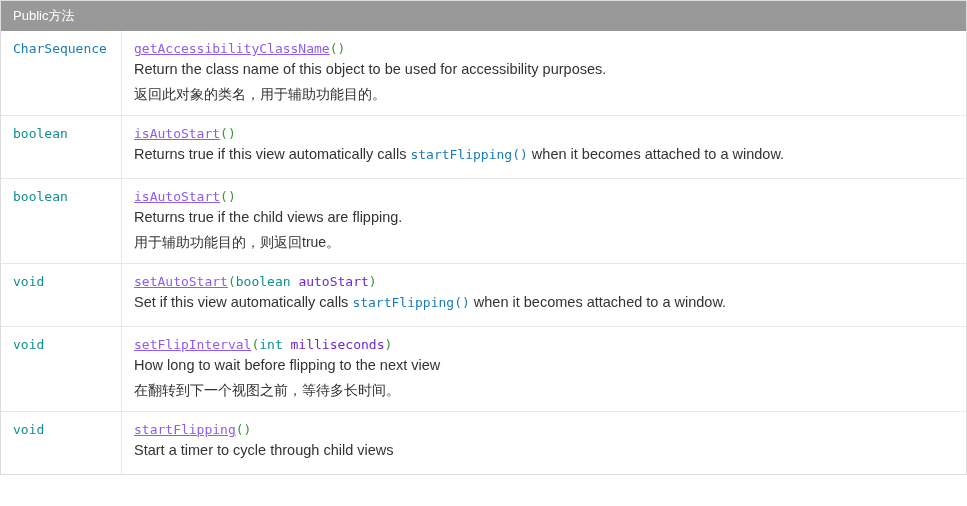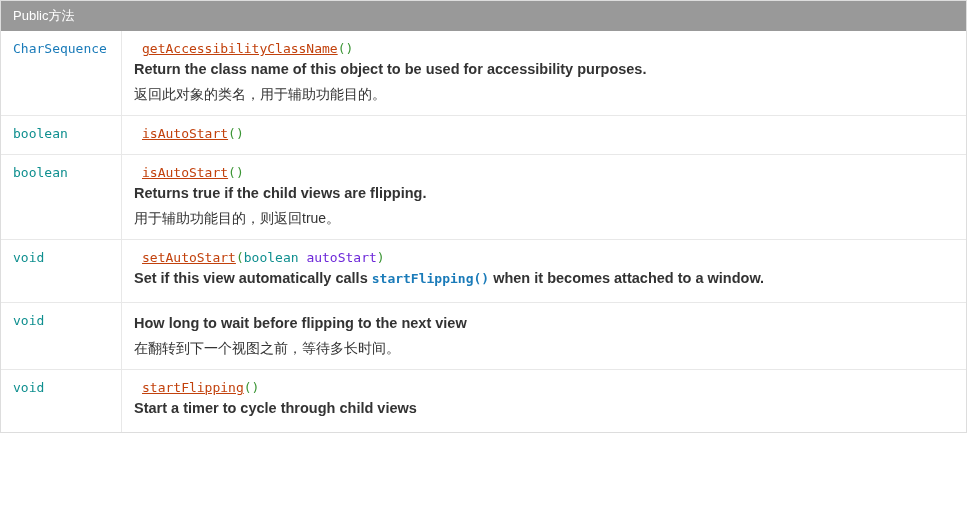--- a/index.html
+++ b/index.html
@@ -48,38 +48,36 @@
       flex: 1;
       padding: 10px 12px;
       border-left: 1px solid #e8e8e8;
     }
     .method-sig {
       font-family: "Consolas", "Monaco", monospace;
       font-size: 13px;
       margin-bottom: 3px;
     }
     .method-sig .mname {
-      color: #c2410c;
-      margin-left: 8px;
+      color: #8b5cf6;
     }
     .method-sig .paren {
       color: #3a9534;
     }
     .method-sig .ptype {
       color: #0f8f8f;
     }
     .method-sig .pname {
       color: #6d28d9;
     }
     .desc-en {
       color: #333;
       font-size: 14.5px;
       line-height: 1.5;
       margin-bottom: 2px;
-      font-weight: bold;
     }
     .desc-cn {
       color: #333;
       font-size: 14px;
       line-height: 1.6;
     }
     .code-inline {
       font-family: "Consolas", "Monaco", monospace;
       font-size: 13px;
       color: #1a7bb9;
@@ -101,40 +99,42 @@
         <div class="col-desc">
           <div class="method-sig"><a href="#" class="mname">getAccessibilityClassName</a><span class="paren">(</span><span class="paren">)</span></div>
           <div class="desc-en"><span>Return the class name of this object to be used for accessibility purposes.</span></div>
           <div class="desc-cn"><span>返回此对象的类名，用于辅助功能目的。</span></div>
         </div>
       </div>
       <div class="method-row">
         <div class="col-return"><span>boolean</span></div>
         <div class="col-desc">
           <div class="method-sig"><a href="#" class="mname">isAutoStart</a><span class="paren">(</span><span class="paren">)</span></div>
+          <div class="desc-en">Returns true if this view automatically calls <a class="code-inline" href="#">startFlipping()</a> when it becomes attached to a window.</div>
         </div>
       </div>
       <div class="method-row">
         <div class="col-return"><span>boolean</span></div>
         <div class="col-desc">
           <div class="method-sig"><a href="#" class="mname">isAutoStart</a><span class="paren">(</span><span class="paren">)</span></div>
           <div class="desc-en"><span>Returns true if the child views are flipping.</span></div>
           <div class="desc-cn"><span>用于辅助功能目的，则返回true。</span></div>
         </div>
       </div>
       <div class="method-row">
         <div class="col-return"><span>void</span></div>
         <div class="col-desc">
           <div class="method-sig"><a href="#" class="mname">setAutoStart</a><span class="paren">(</span><span class="ptype">boolean</span> <span class="pname">autoStart</span><span class="paren">)</span></div>
           <div class="desc-en">Set if this view automatically calls <a class="code-inline" href="#">startFlipping()</a> when it becomes attached to a window.</div>
         </div>
       </div>
       <div class="method-row">
         <div class="col-return"><span>void</span></div>
         <div class="col-desc">
+          <div class="method-sig"><a href="#" class="mname">setFlipInterval</a><span class="paren">(</span><span class="ptype">int</span> <span class="pname">milliseconds</span><span class="paren">)</span></div>
           <div class="desc-en"><span>How long to wait before flipping to the next view</span></div>
           <div class="desc-cn"><span>在翻转到下一个视图之前，等待多长时间。</span></div>
         </div>
       </div>
       <div class="method-row">
         <div class="col-return"><span>void</span></div>
         <div class="col-desc">
           <div class="method-sig"><a href="#" class="mname">startFlipping</a><span class="paren">(</span><span class="paren">)</span></div>
           <div class="desc-en"><span>Start a timer to cycle through child views</span></div>
         </div>

